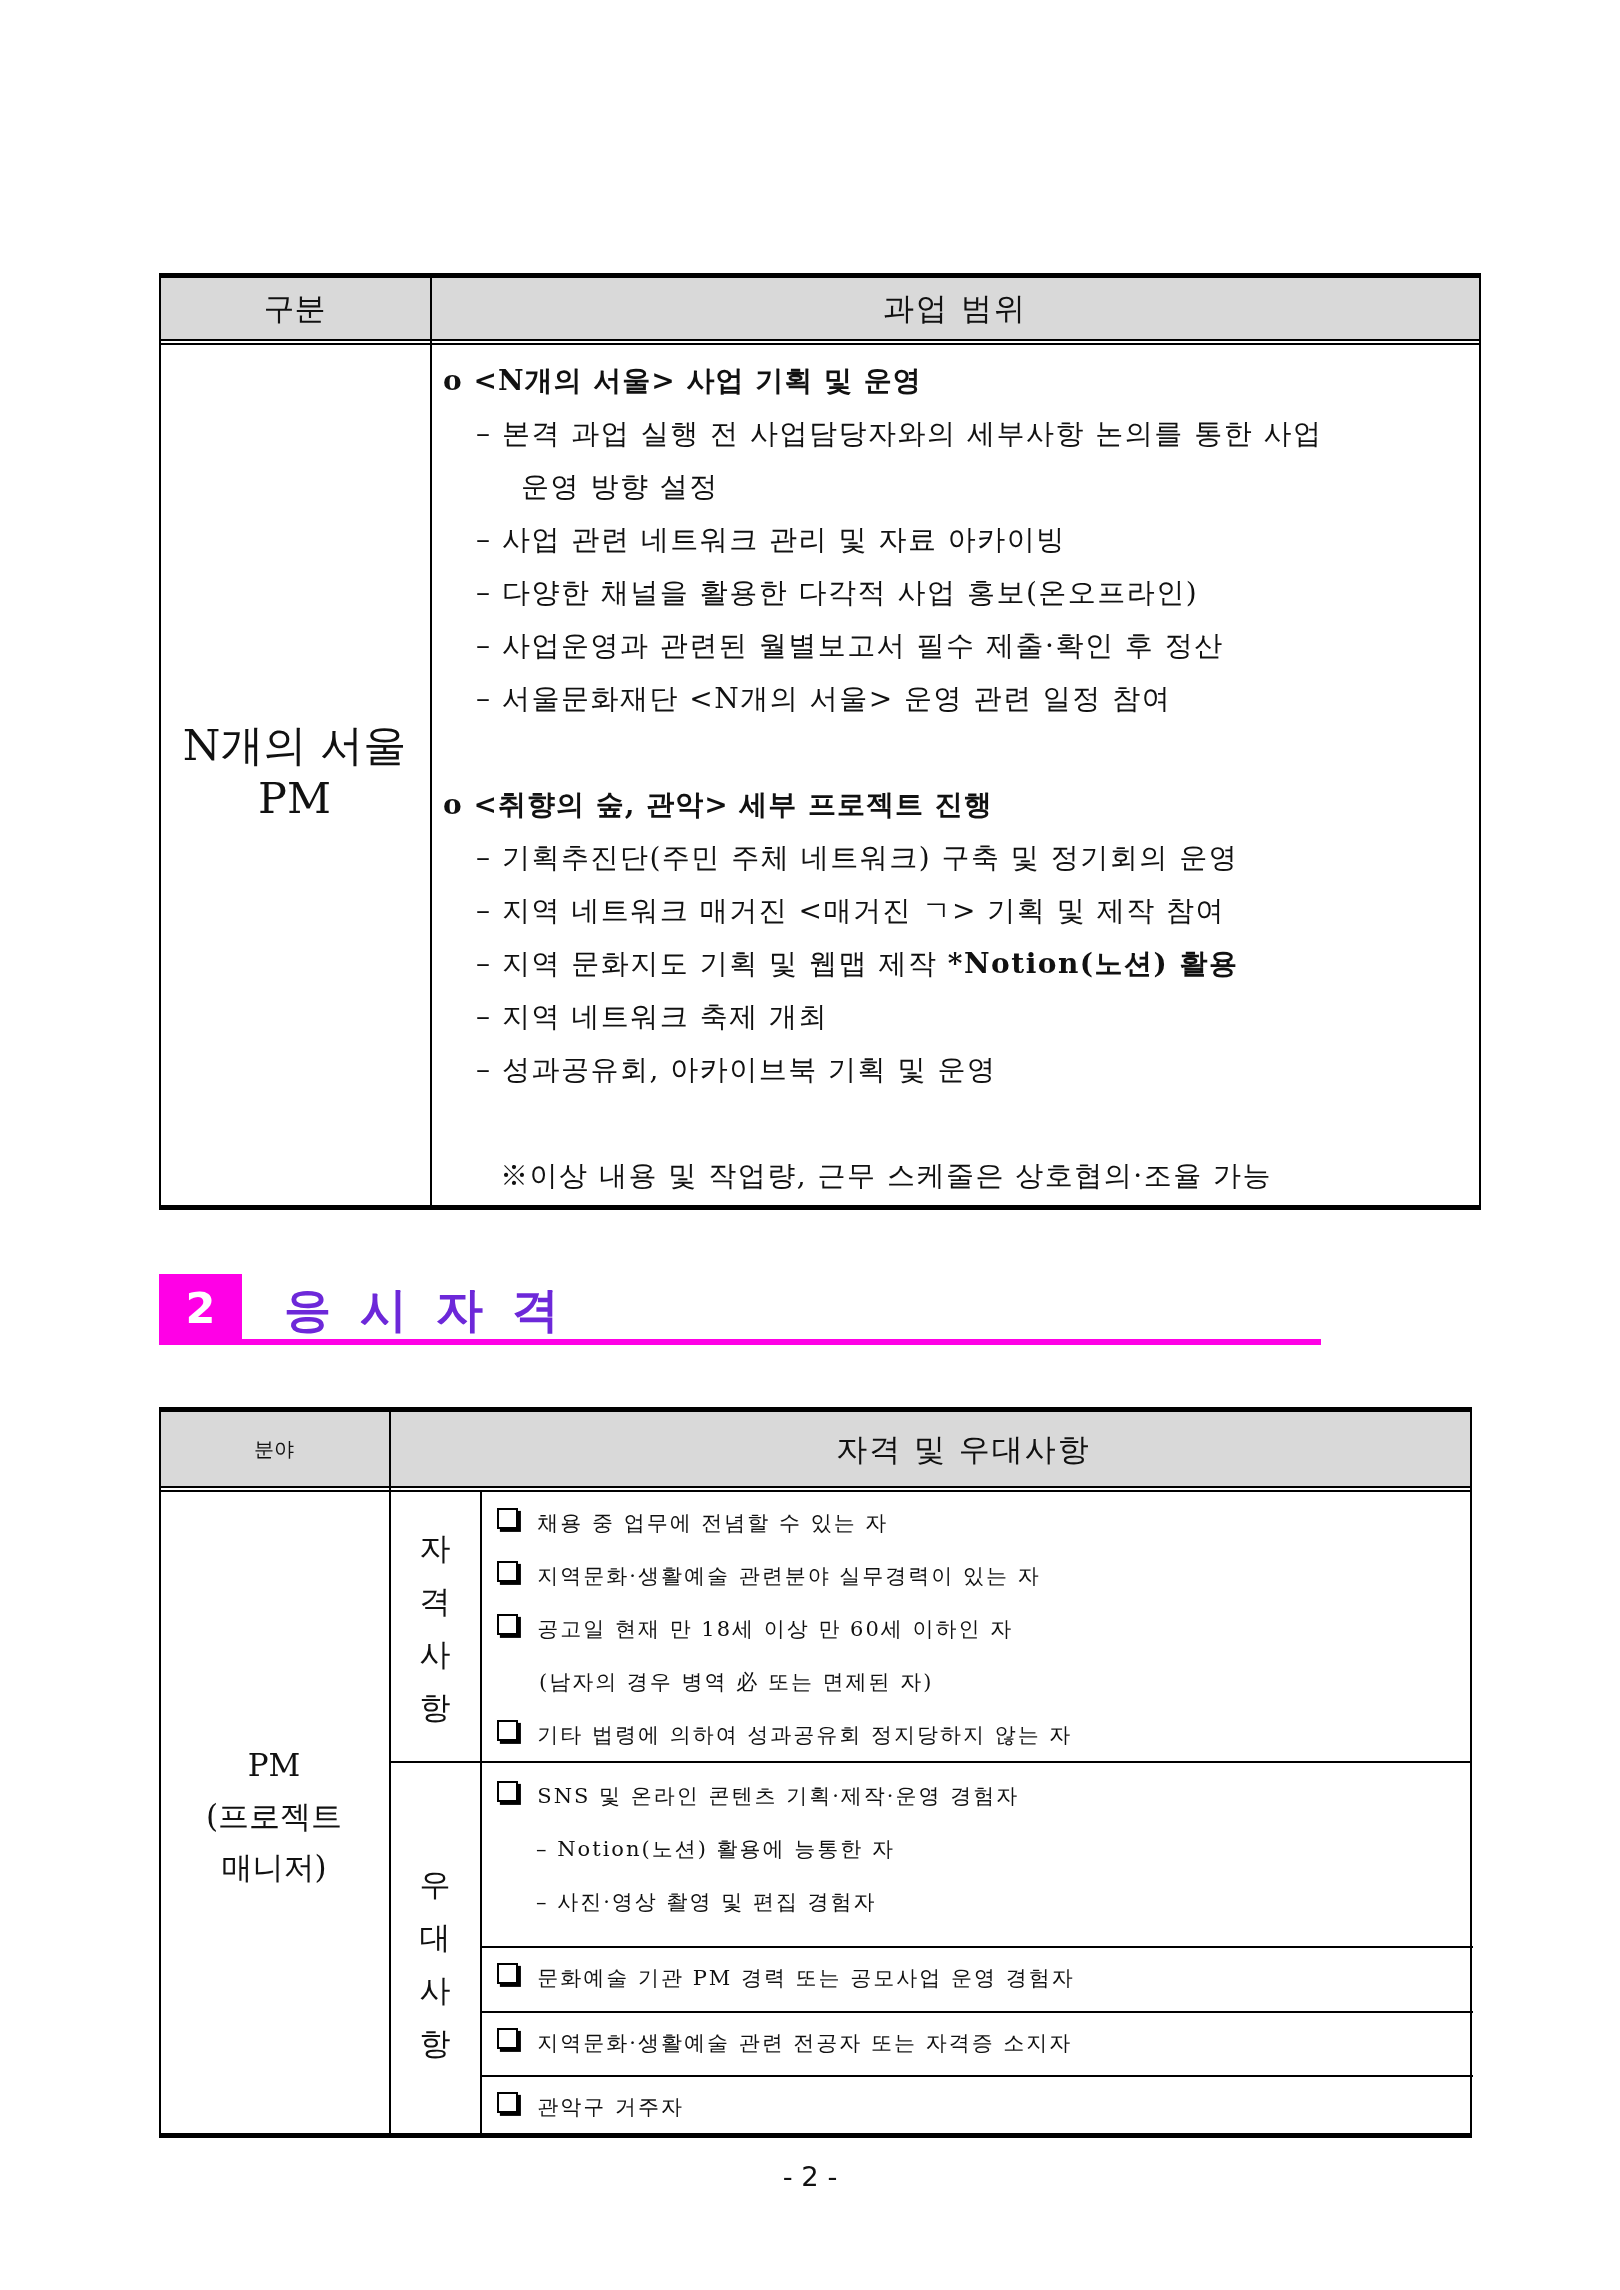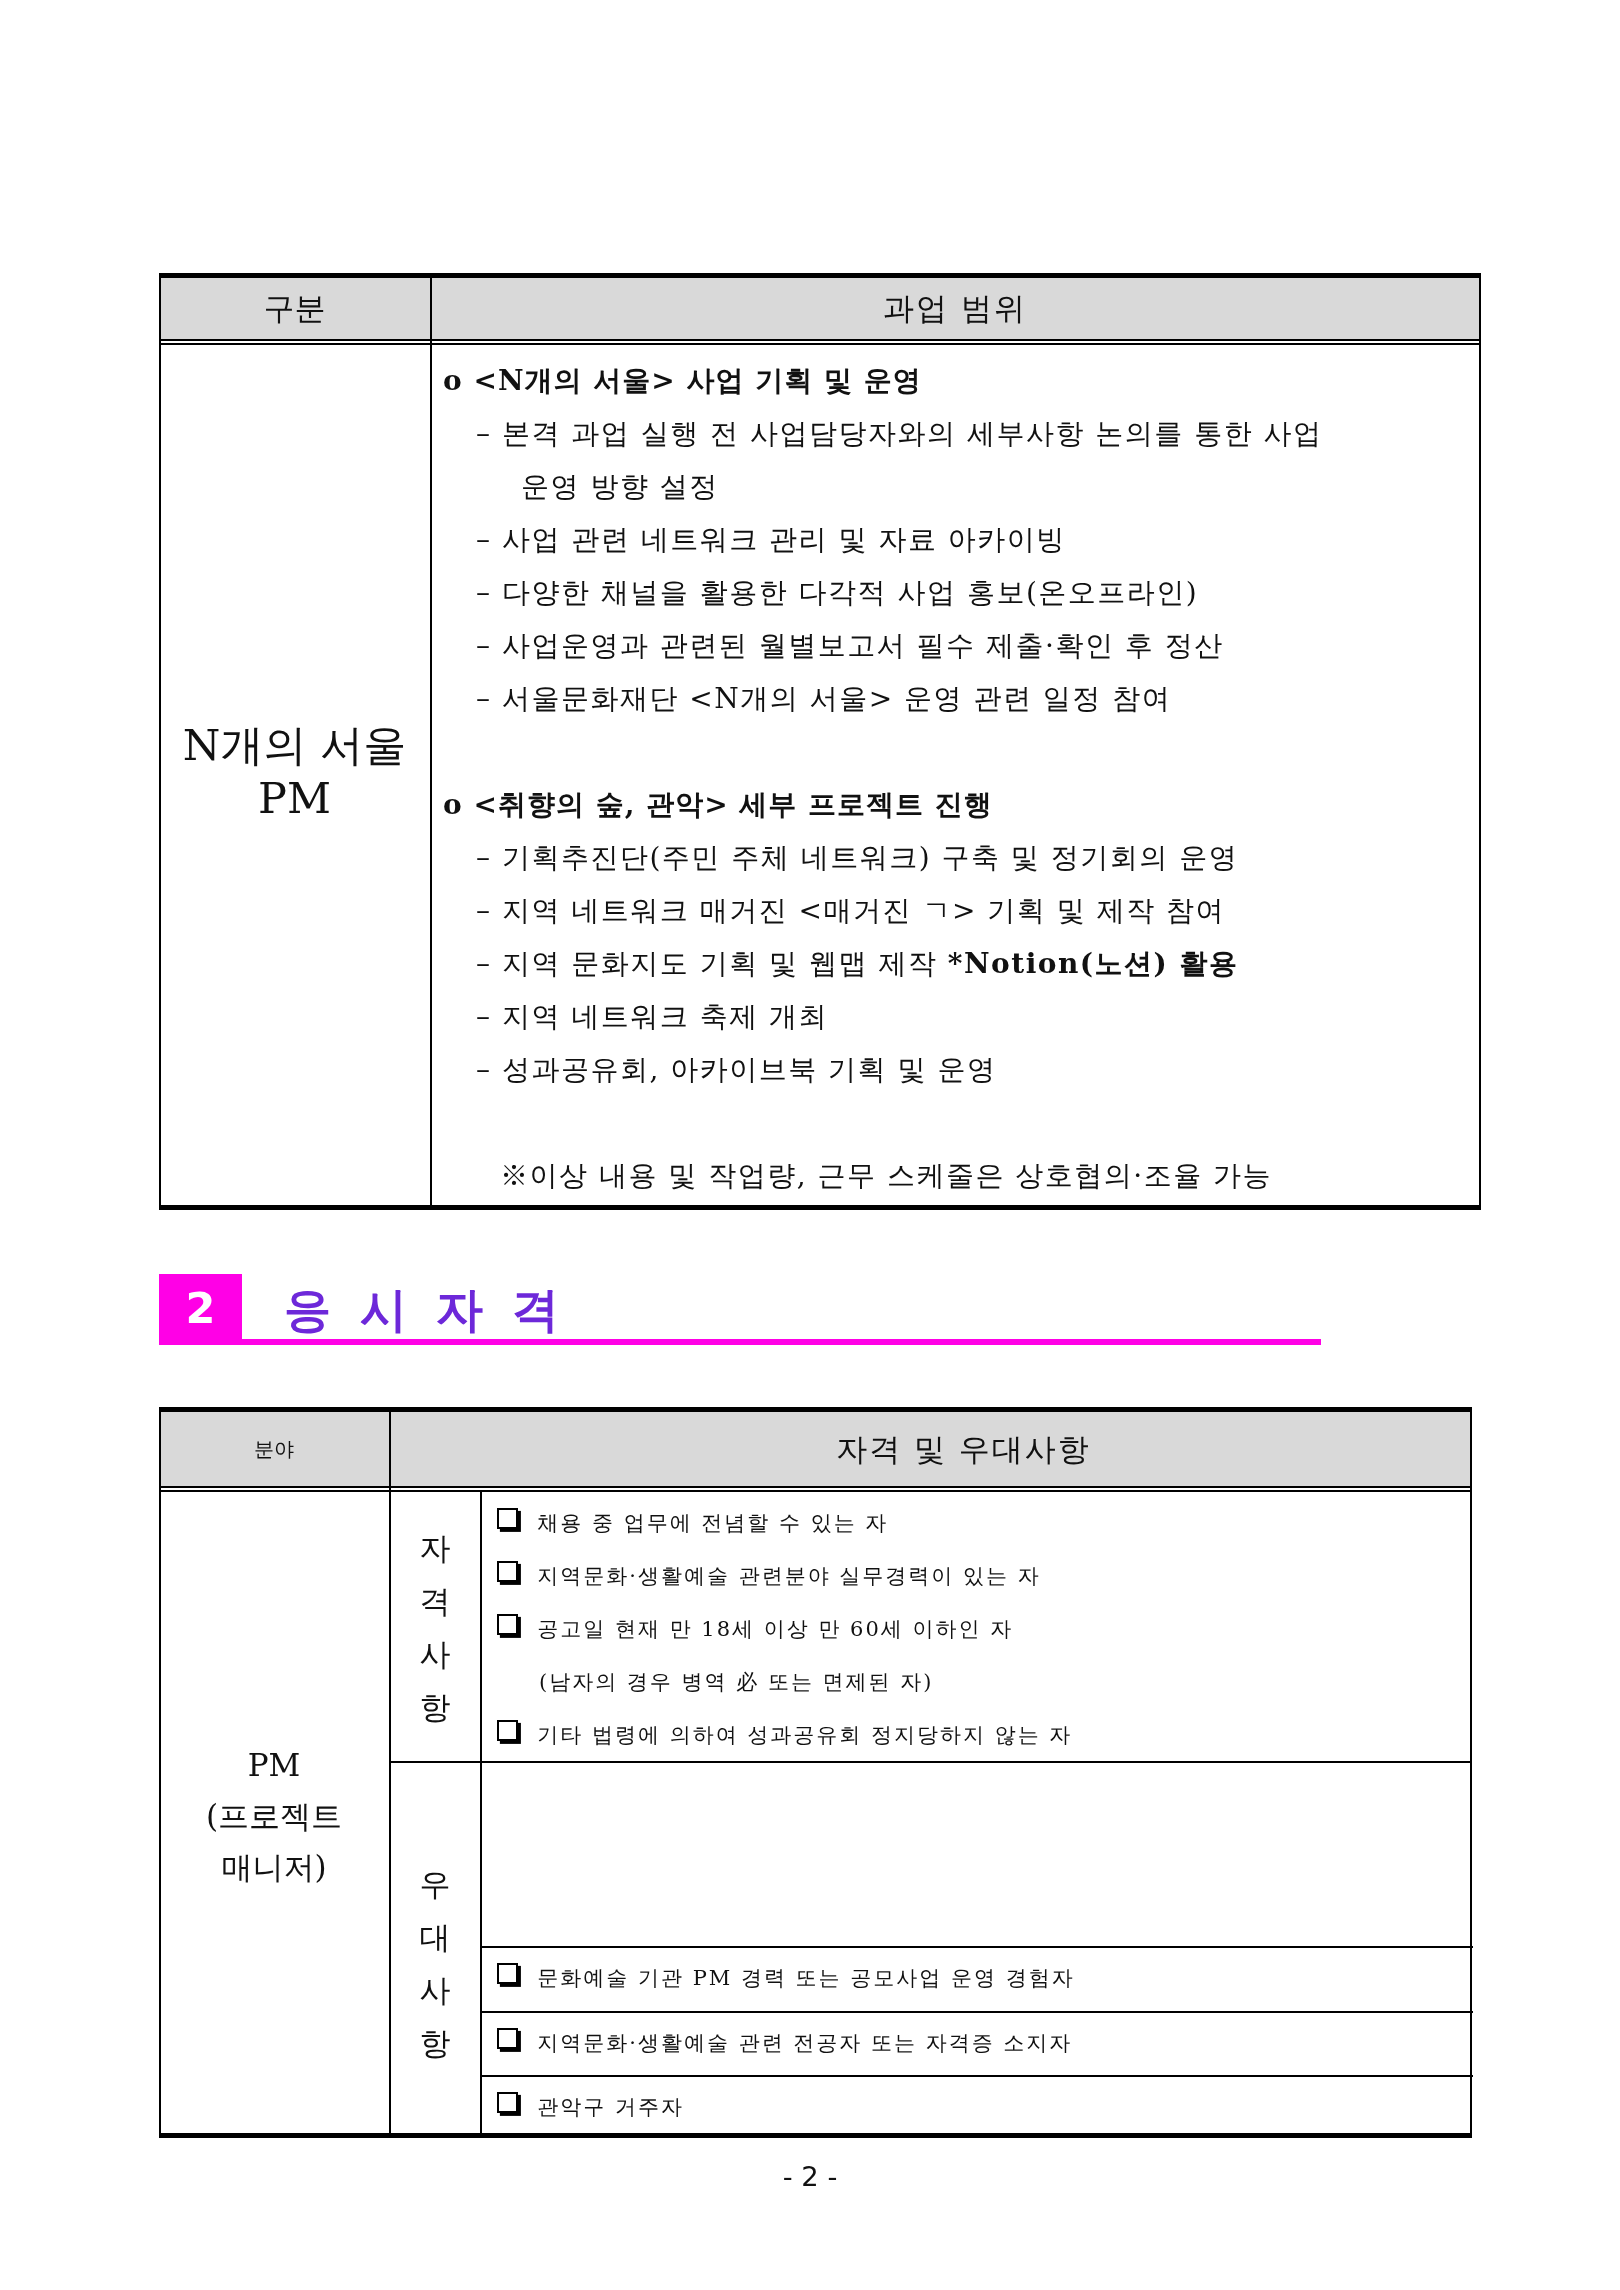--- a/index.html
+++ b/index.html
@@ -153,20 +153,25 @@
   </div>
 
   <div class="cell" style="top:90px;">
     <div class="item"><span class="chk"></span><span>채용 중 업무에 전념할 수 있는 자</span></div>
     <div class="item"><span class="chk"></span><span>지역문화·생활예술 관련분야 실무경력이 있는 자</span></div>
     <div class="item"><span class="chk"></span><span>공고일 현재 만 18세 이상 만 60세 이하인 자</span></div>
     <div class="indent">(남자의 경우 병역 必 또는 면제된 자)</div>
     <div class="item"><span class="chk"></span><span>기타 법령에 의하여 성과공유회 정지당하지 않는 자</span></div>
   </div>
 
+  <div class="cell" style="top:363px;">
+    <div class="item"><span class="chk"></span><span>SNS 및 온라인 콘텐츠 기획·제작·운영 경험자</span></div>
+    <div class="sub">– Notion(노션) 활용에 능통한 자</div>
+    <div class="sub">– 사진·영상 촬영 및 편집 경험자</div>
+  </div>
   <div class="cell" style="top:545px;">
     <div class="item"><span class="chk"></span><span>문화예술 기관 PM 경력 또는 공모사업 운영 경험자</span></div>
   </div>
   <div class="cell" style="top:610px;">
     <div class="item"><span class="chk"></span><span>지역문화·생활예술 관련 전공자 또는 자격증 소지자</span></div>
   </div>
   <div class="cell" style="top:674px;">
     <div class="item"><span class="chk"></span><span>관악구 거주자</span></div>
   </div>
 </div>

